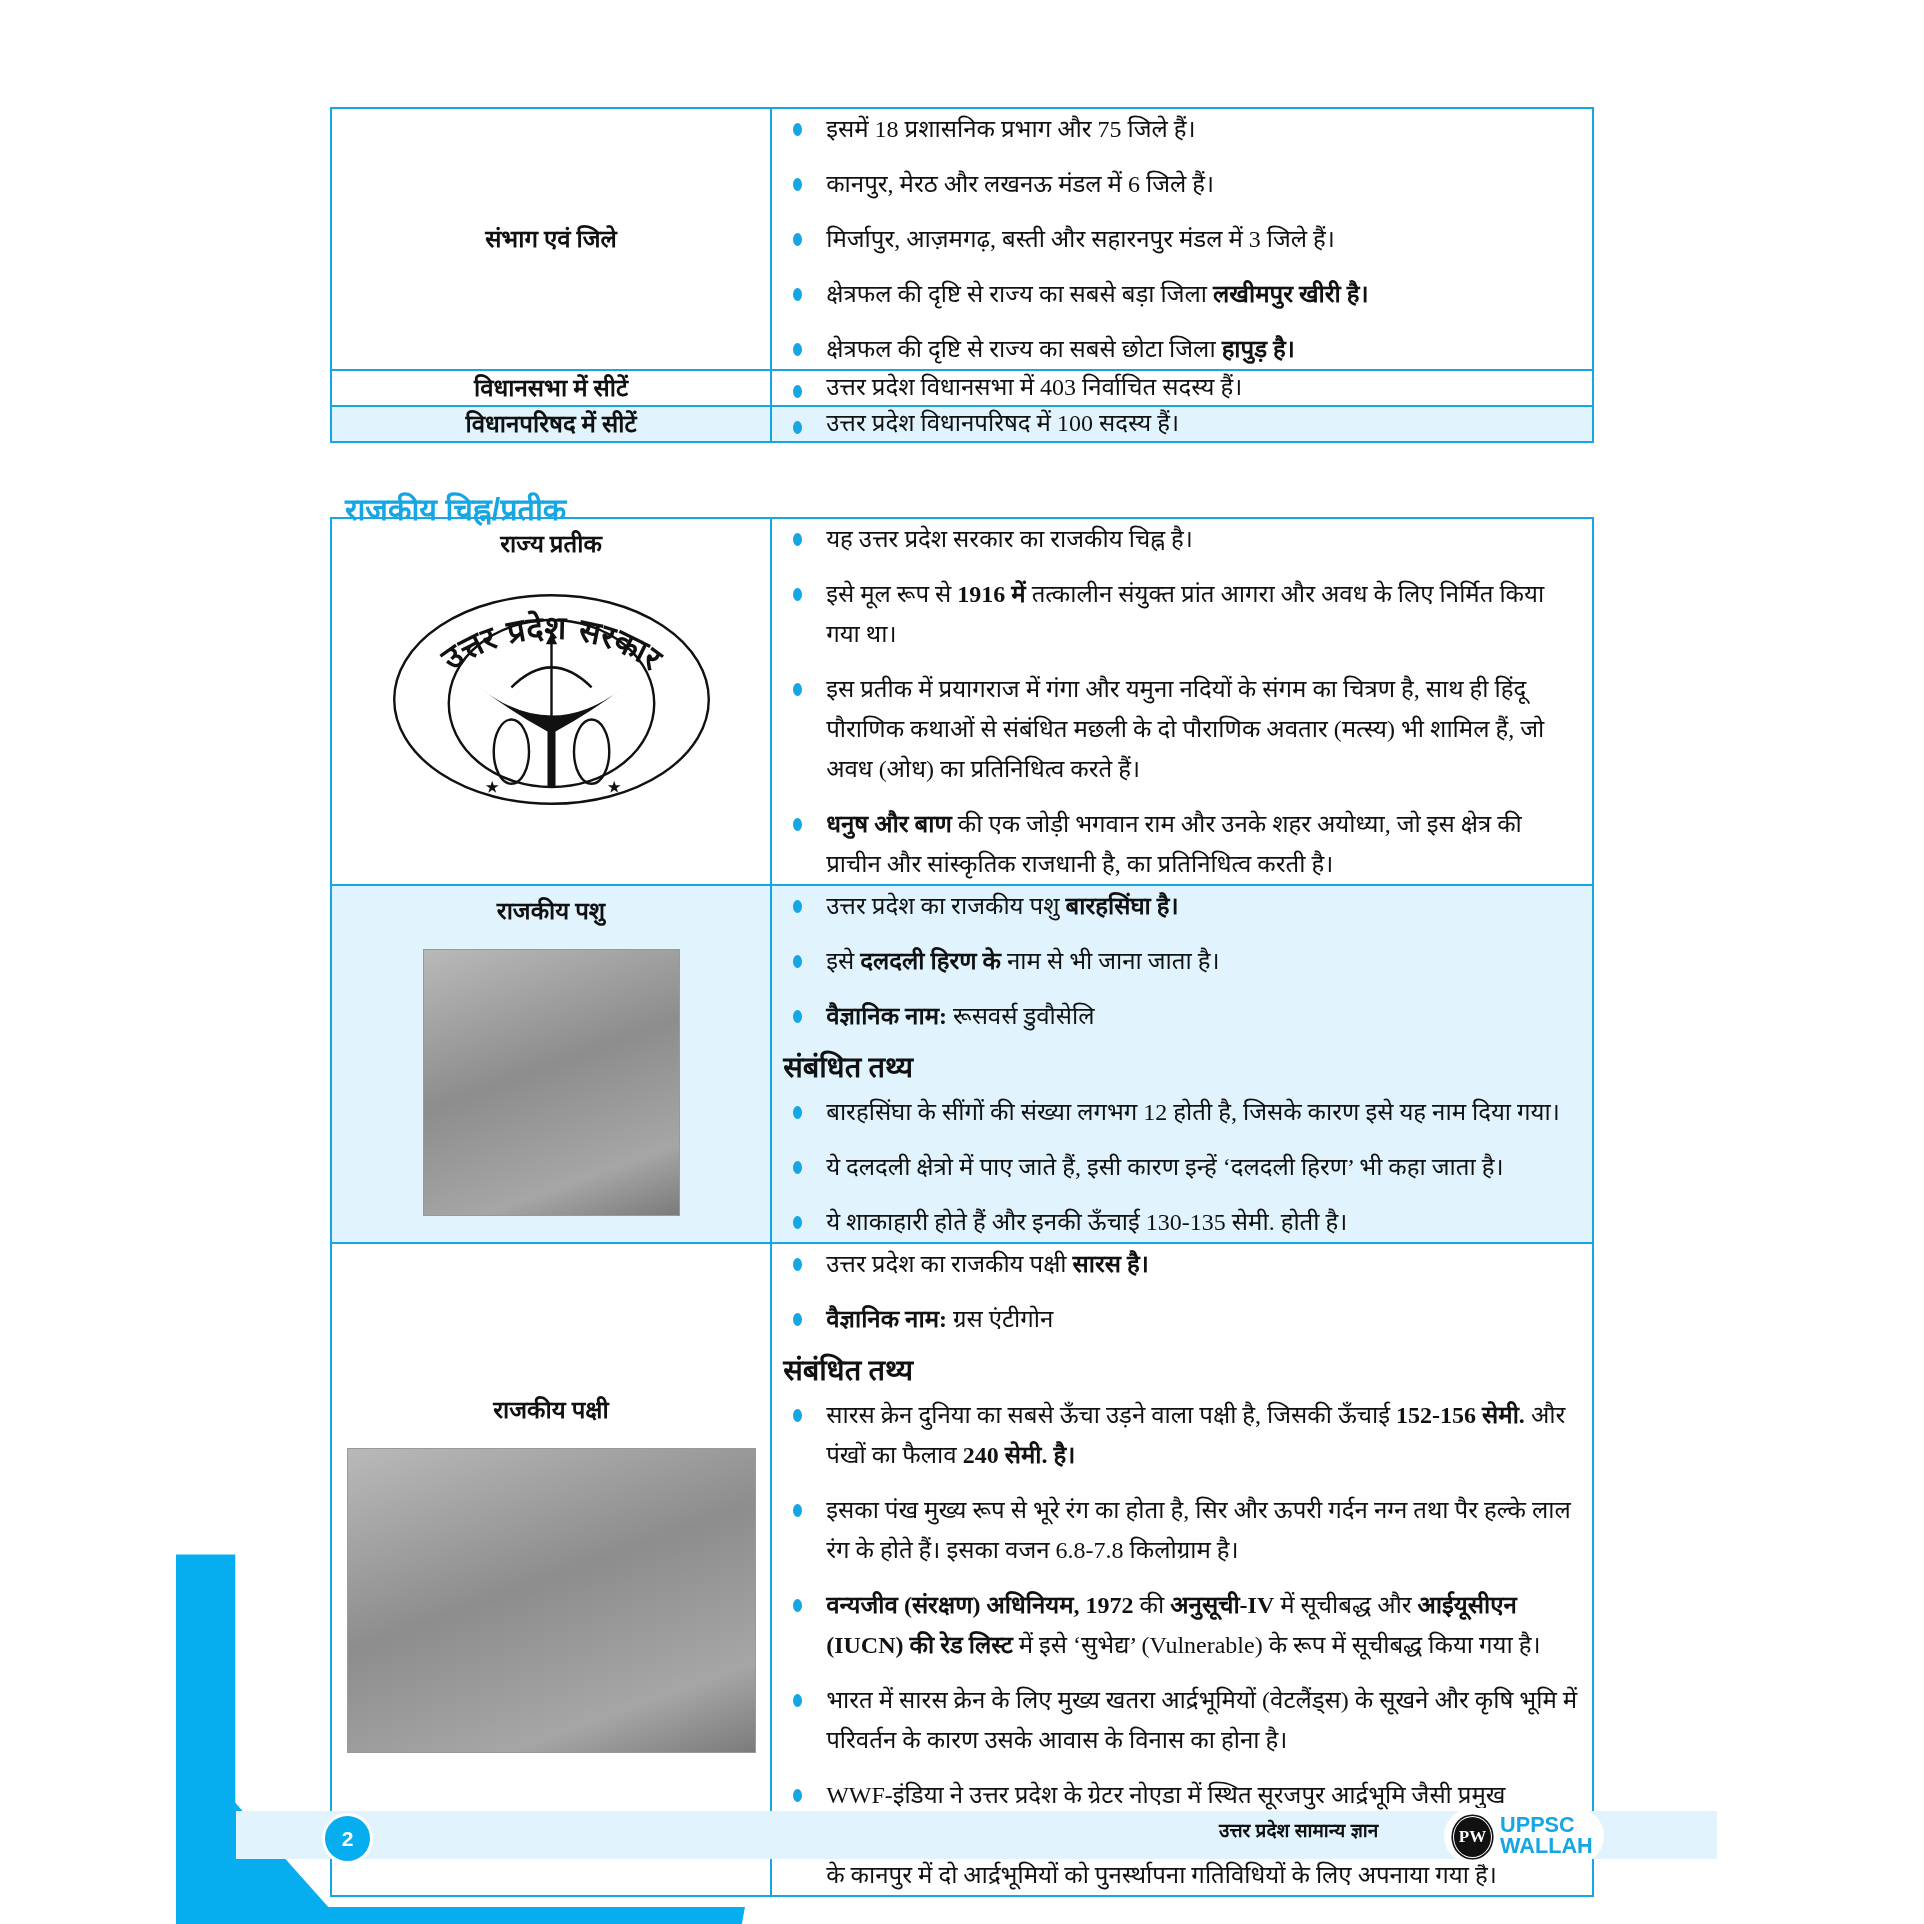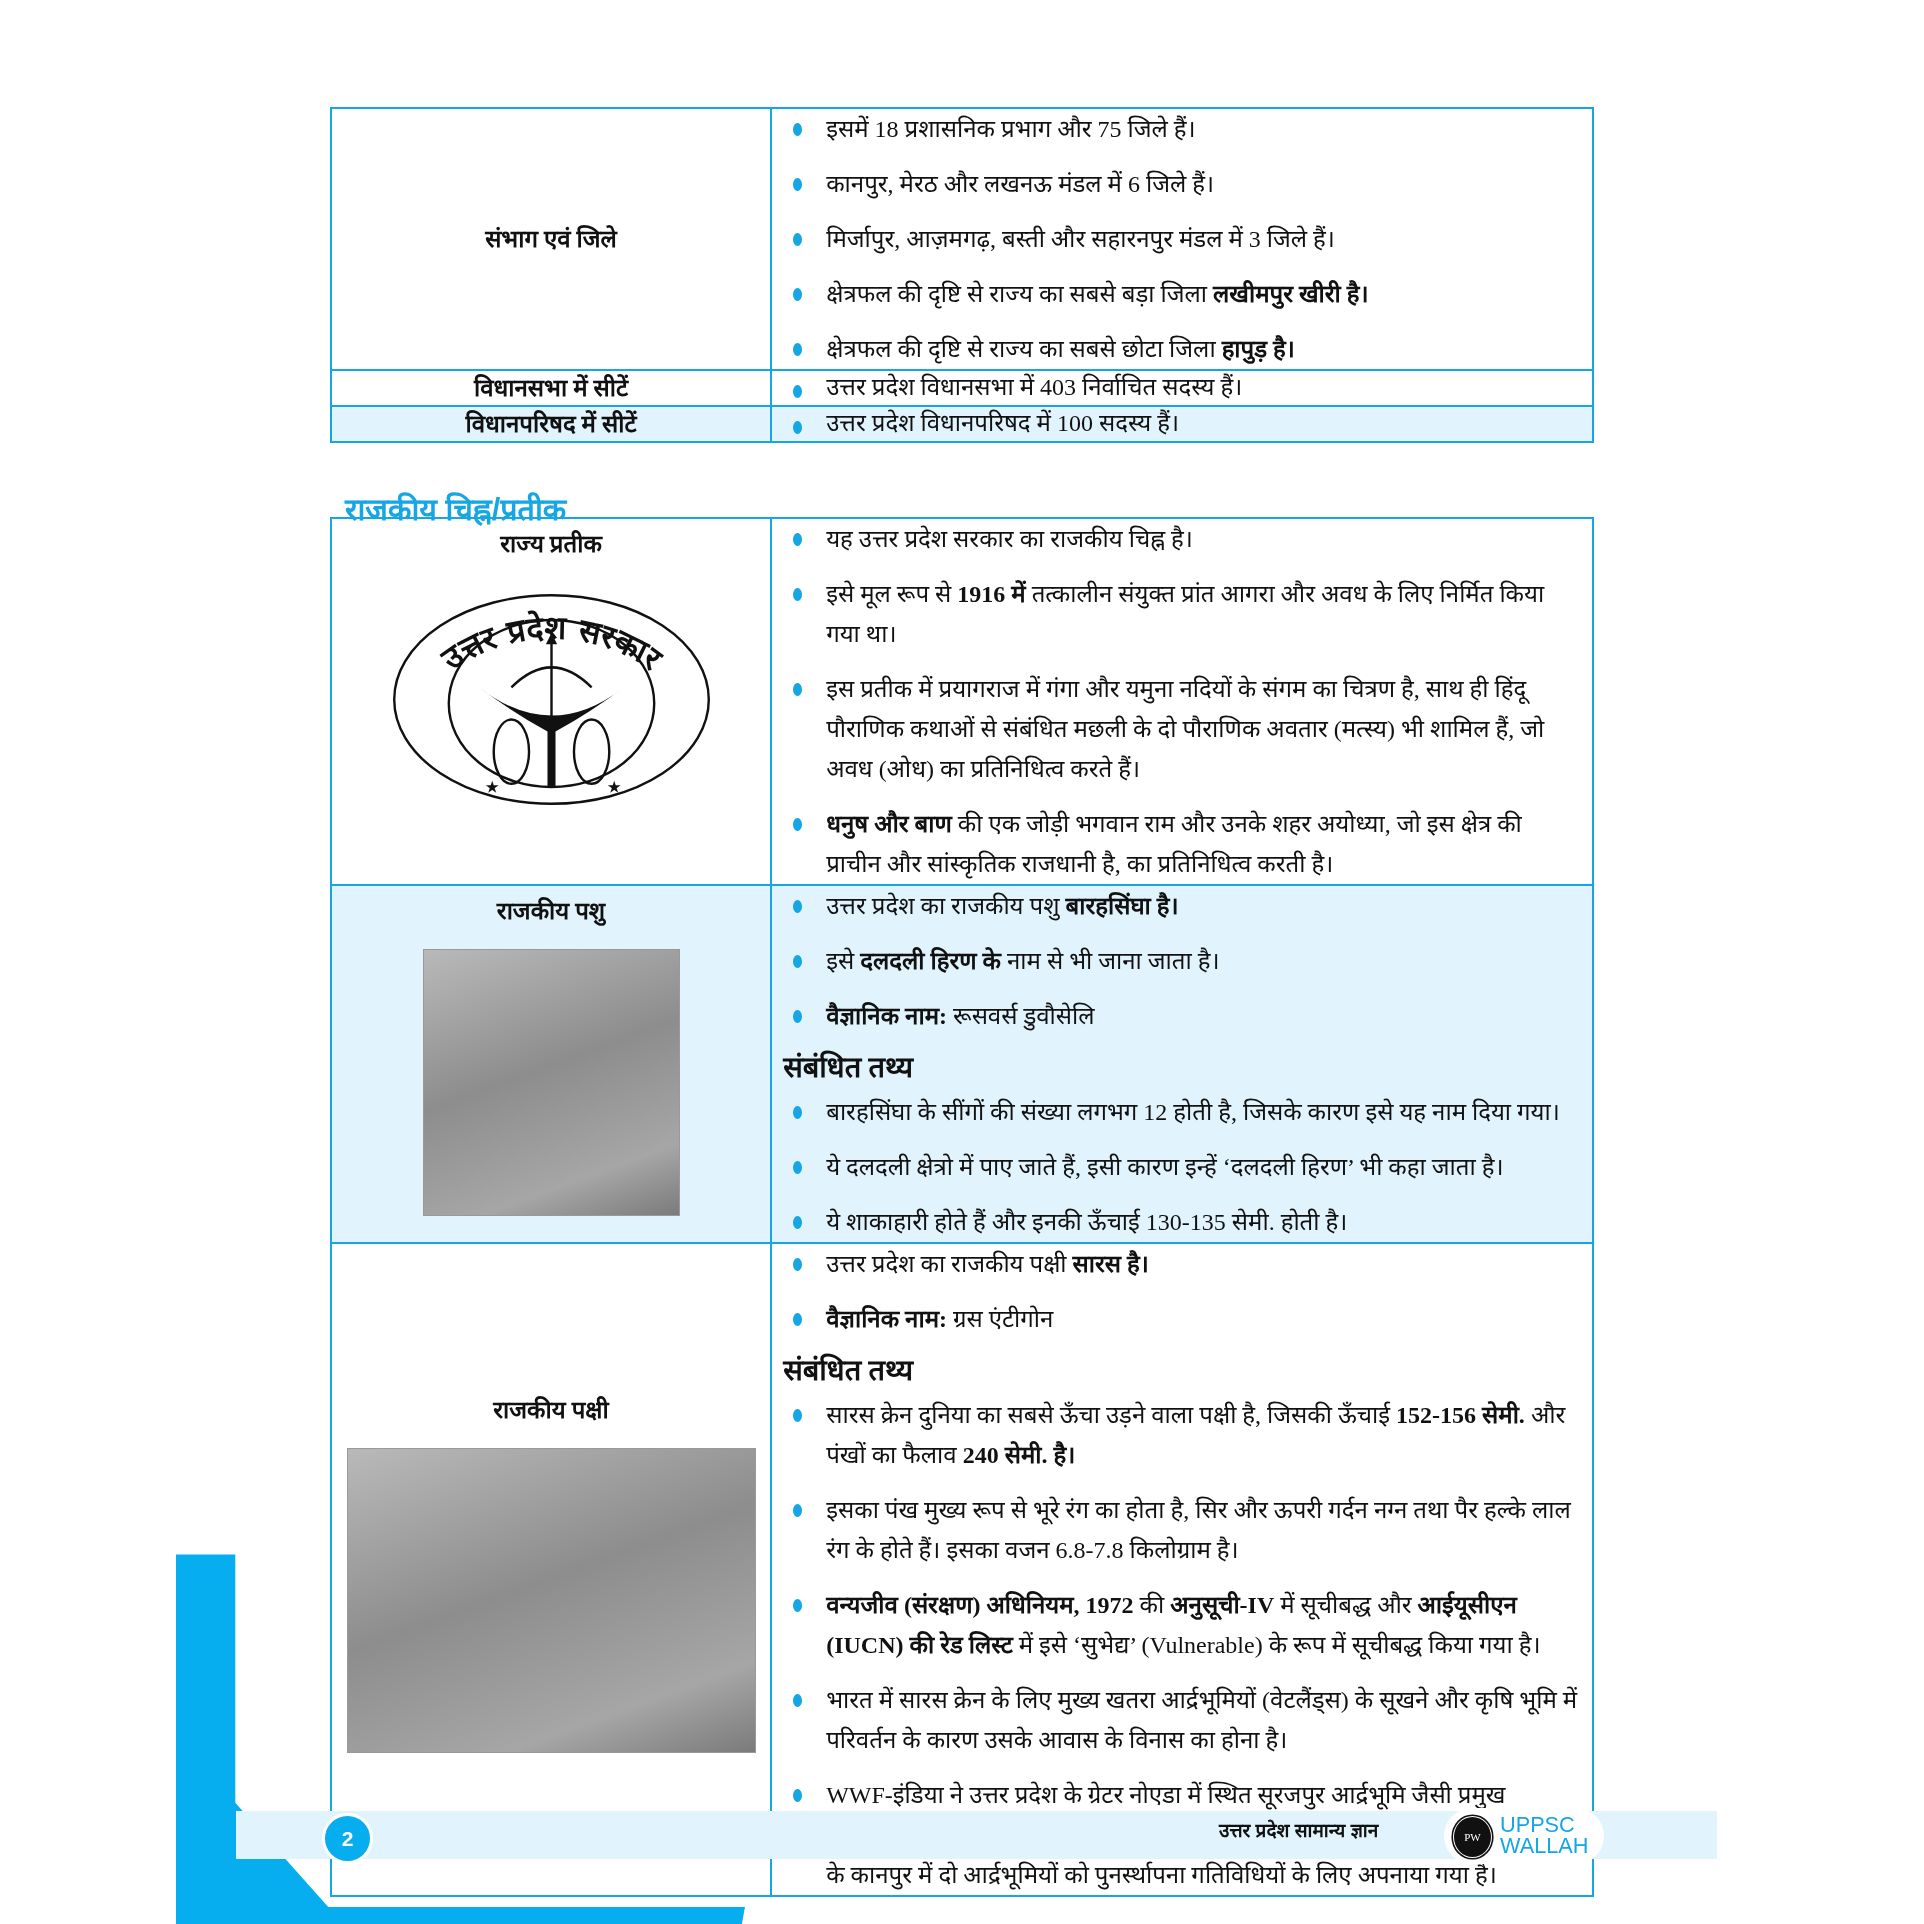--- a/index.html
+++ b/index.html
@@ -60,26 +60,26 @@
     position: absolute; left: 1219px; top: 1817px;
     font-family: "Liberation Sans", sans-serif; font-weight: bold; font-size: 19px; color: #111;
   }
   .brand-pill {
     position: absolute; left: 1444px; top: 1808px; width: 160px; height: 56px;
     background: #fff; border-radius: 28px;
   }
   .pw-logo {
     position: absolute; left: 1453px; top: 1816px; width: 37px; height: 40px; border-radius: 50%;
     background: #111; border: 1.6px solid #fff; box-shadow: 0 0 0 1.6px #111;
-    color: #fff; font-family: "Liberation Serif", serif; font-size: 11px; font-weight: normal;
+    color: #fff; font-family: "Liberation Serif", serif; font-size: 17px; font-weight: bold;
     display: flex; align-items: center; justify-content: center;
   }
   .brand-text {
     position: absolute; left: 1500px; top: 1814px;
-    font-family: "Liberation Sans", sans-serif; font-weight: normal; color: #16a6e4;
+    font-family: "Liberation Sans", sans-serif; font-weight: bold; color: #16a6e4;
     font-size: 21.7px; line-height: 21px;
   }
 </style>
 </head>
 <body>
 
 <table class="page-table t1">
   <tbody>
       <tr>
     <td class="left" style="vertical-align:middle;height:196px">

